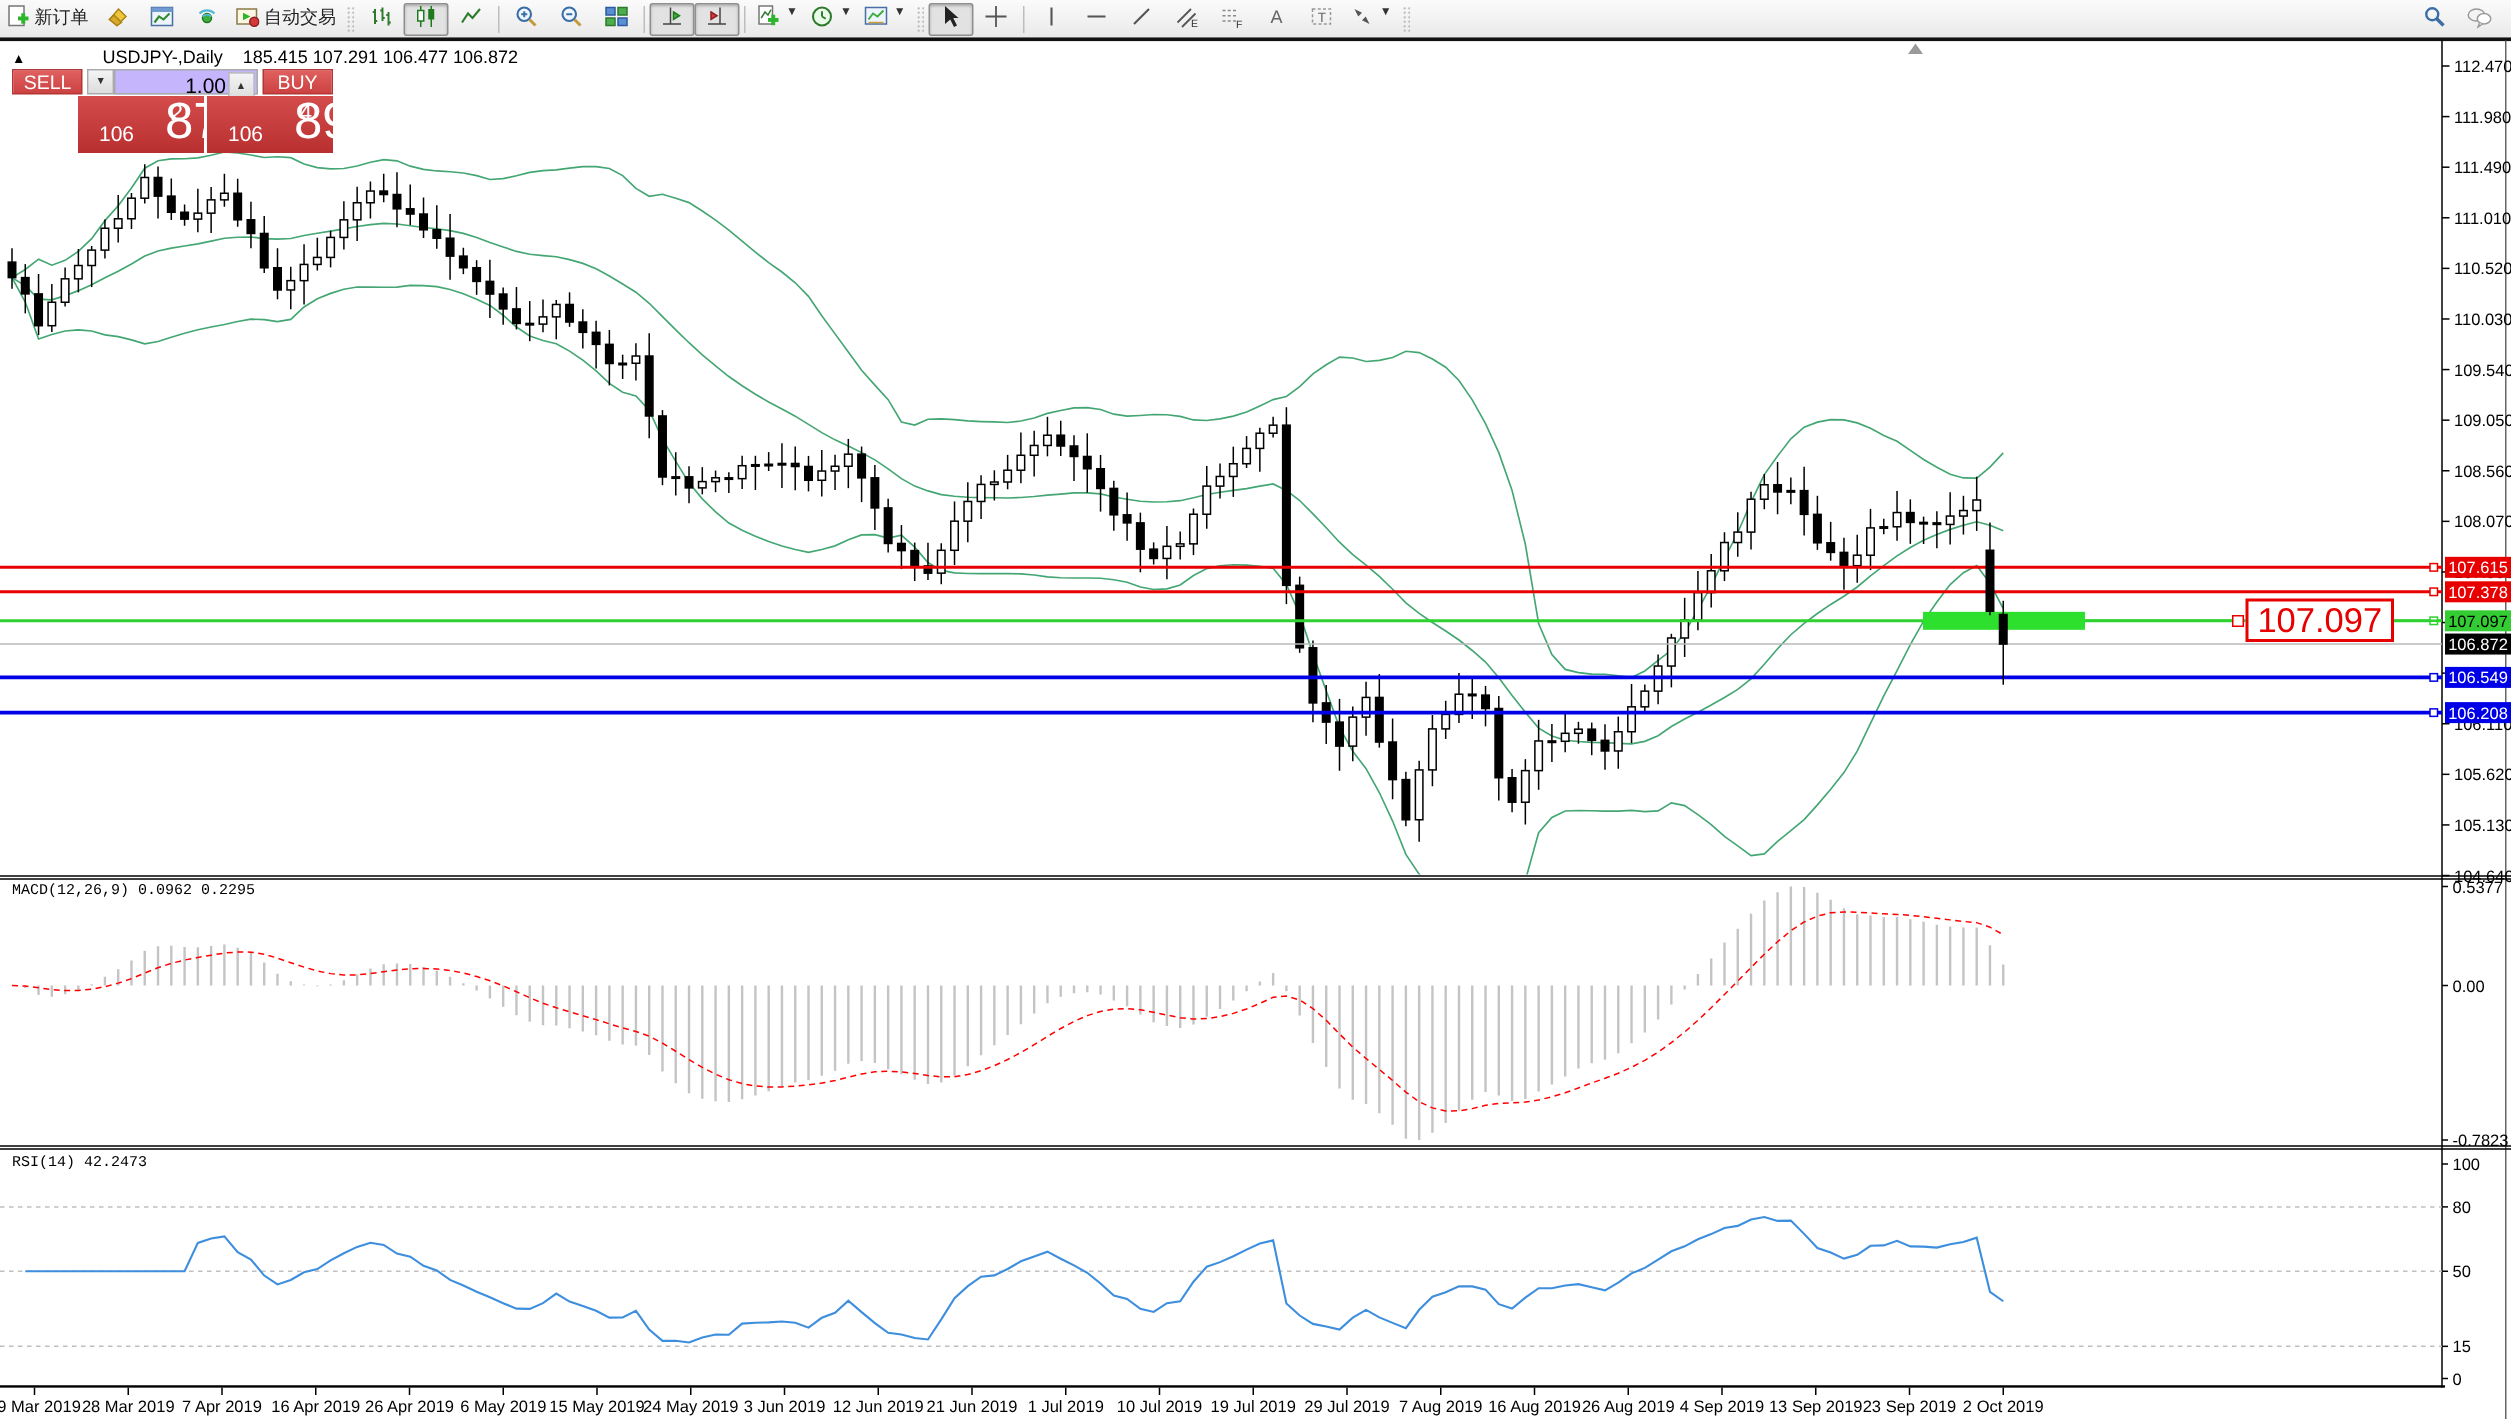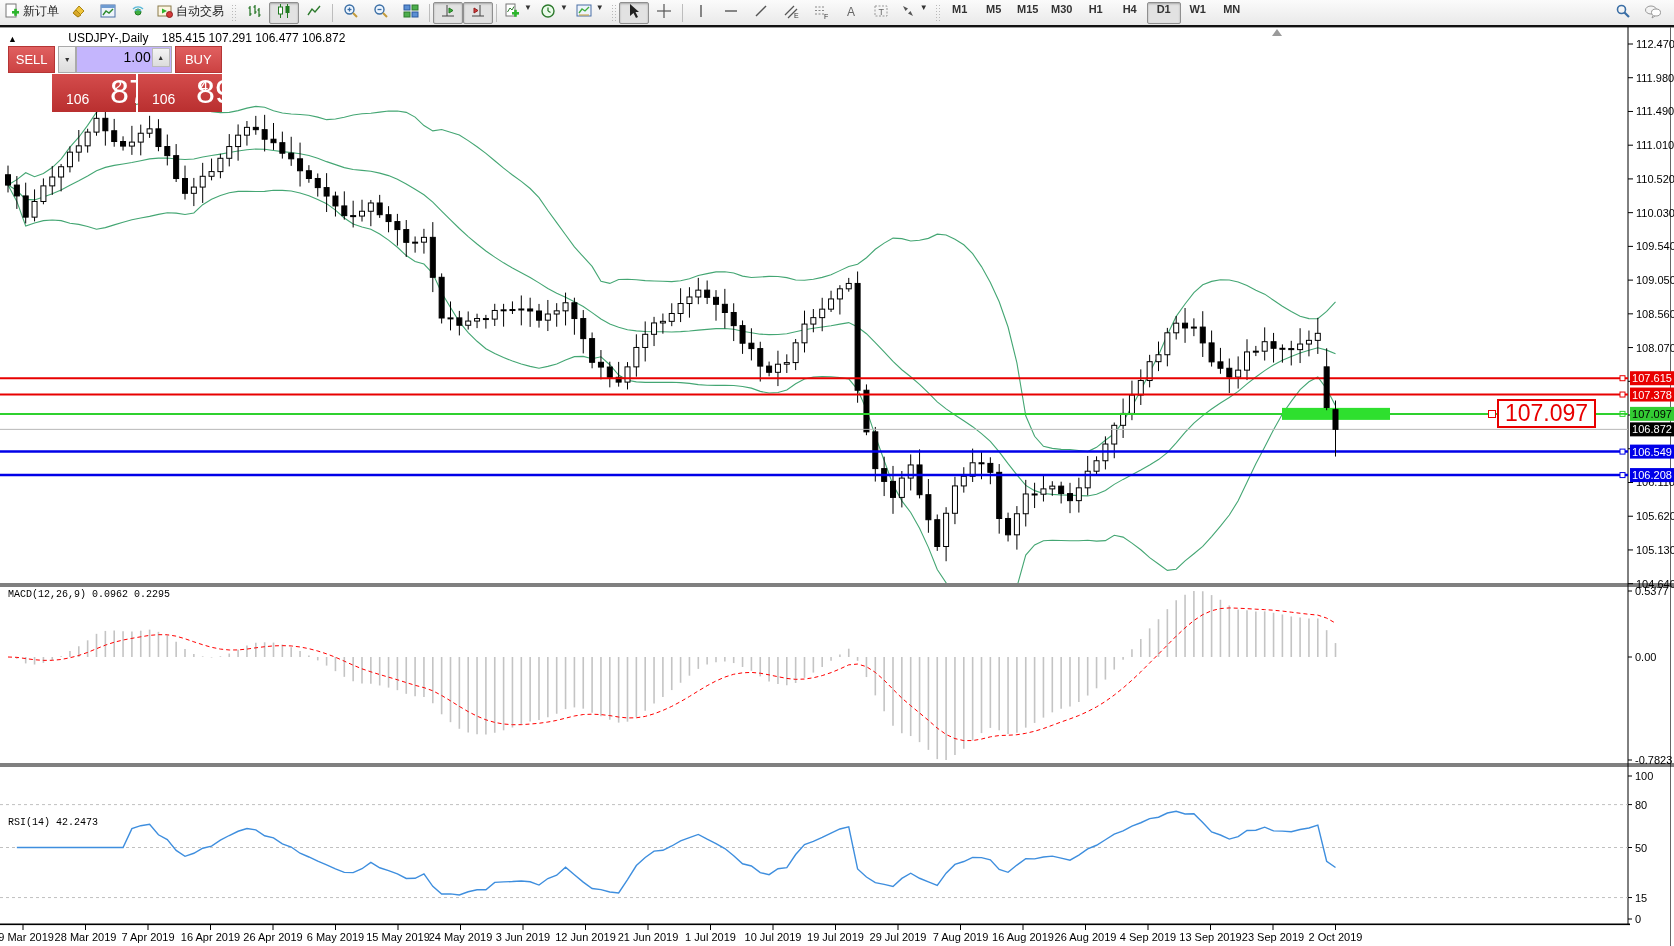--- a/index.html
+++ b/index.html
@@ -18,35 +18,35 @@
   .drop{font-size:8px;color:#333;margin-left:1px;}
   #toolbar svg{display:block;}
   #tb-right{margin-left:auto;display:flex;align-items:center;margin-right:6px;}
 
   
   #chart-title{position:absolute;left:8px;top:31px;font-size:12px;color:#000;}
   #chart-title .tri{font-size:9px;margin-right:5px;}
   #chart-title b{font-weight:normal;margin-right:10px;margin-left:43px;}
 
   #trade-panel{position:absolute;left:8px;top:46px;width:214px;z-index:5;}
-  .tp-row1{display:flex;height:27px;}
+  .tp-row1{display:flex;height:17px;}
   .tp-btn{width:46px;background:linear-gradient(#e06060,#cc4242);color:#fff;font-size:13px;
      display:flex;align-items:center;justify-content:center;border:1px solid #b53535;}
   .vol-down{width:16px;background:linear-gradient(#f4f4f4,#dcdcdc);border:1px solid #aaa;display:flex;align-items:center;justify-content:center;font-size:7px;color:#333;margin-left:3px;}
   .vol-wrap{position:relative;width:95px;background:#c4b5fd;border:1px solid #aaa;margin-right:3px;}
   .vol-val{position:absolute;right:20px;top:2px;font-size:14px;color:#000;}
   .vol-up{position:absolute;right:1px;top:1px;width:16px;height:17px;background:linear-gradient(#f4f4f4,#dcdcdc);border:1px solid #bbb;display:flex;align-items:center;justify-content:center;font-size:7px;color:#333;}
   .tp-row2{display:flex;margin-top:1px;gap:2px;padding-left:44px;}
   .px-box{width:105px;height:38px;background:linear-gradient(#d44c4c,#b92f2f);color:#fff;position:relative;}
   .px-small{position:absolute;left:14px;bottom:5px;font-size:14px;}
   .px-big{position:absolute;left:58px;top:-2px;font-size:34px;}
   .px-sup{position:absolute;right:14px;top:3px;font-size:15px;}
 
   #macd-label,#rsi-label{position:absolute;left:8px;font-size:10px;color:#000;z-index:4;font-family:Liberation Mono, monospace;}
-  #macd-label{top:589px;} #rsi-label{top:770px;margin-top:47px;}
+  #macd-label{top:589px;} #rsi-label{top:770px;}
 
   #callout{position:absolute;left:1497px;top:399px;width:95px;height:25px;line-height:25px;text-align:center;
      font-size:23px;color:#e80000;border:2px solid #e80000;background:#fff;z-index:6;}
   #callout-sq{position:absolute;left:1488px;top:410px;width:6px;height:6px;background:#fff;border:1px solid #e80000;z-index:6;}
   #cn-note{position:absolute;left:1448px;top:486px;font-size:31px;font-weight:bold;color:#2bd42b;letter-spacing:2px;z-index:6;
      text-shadow:1px 1px 0 #156b15,-1px 1px 0 #156b15,1px -1px 0 #156b15,-1px -1px 0 #156b15;}
   #shift-marker{position:absolute;left:1272px;top:29px;width:0;height:0;z-index:4;
      border-left:5px solid transparent;border-right:5px solid transparent;border-bottom:7px solid #9a9a9a;}
   #chart-svg{position:absolute;left:0;top:0;z-index:1;}
 </style>
@@ -245,31 +245,20 @@
     <div class="tb">
       <svg width="16" height="16">
           <polygon points="3,3 8,5.5 5.5,8" fill="#555"></polygon>
           <polygon points="13,13 8,10.5 10.5,8" fill="#555"></polygon>
         </svg>
       <span class="drop">▼</span>
     </div>
 
     <div class="grip"></div>
 
-    <div id="tf-group" style="display: flex;">
-        <div class="tb tf">M1</div>
-        <div class="tb tf">M5</div>
-        <div class="tb tf">M15</div>
-        <div class="tb tf">M30</div>
-        <div class="tb tf">H1</div>
-        <div class="tb tf">H4</div>
-        <div class="tb tf active">D1</div>
-        <div class="tb tf">W1</div>
-        <div class="tb tf">MN</div>
-      </div>
 
     <div id="tb-right">
       <div class="tb">
         <svg width="16" height="16">
             <circle cx="6.5" cy="6.5" r="4" fill="none" stroke="#3a6ea5" stroke-width="1.6"></circle>
             <line x1="9.5" y1="9.5" x2="14" y2="14" stroke="#3a6ea5" stroke-width="2.2"></line>
           </svg>
       </div>
       <div class="tb">
         <svg width="18" height="16">

